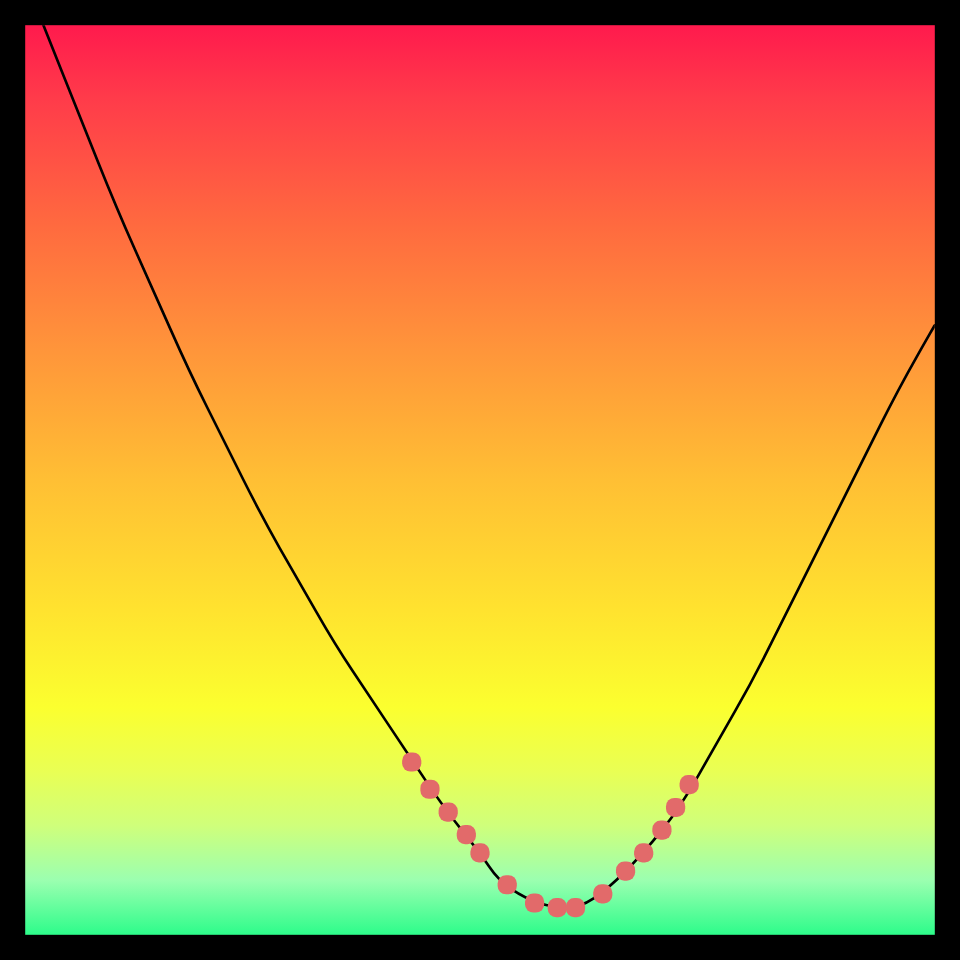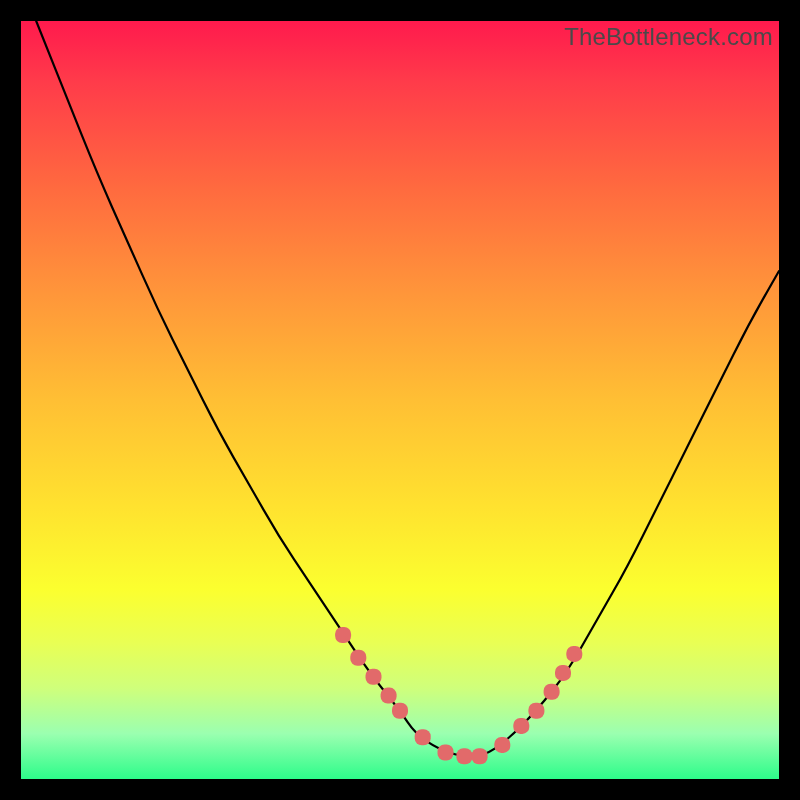--- a/index.html
+++ b/index.html
@@ -51,21 +51,20 @@
     stroke: #000;
     stroke-width: 2.2;
     stroke-linecap: round;
     stroke-linejoin: round;
   }
 </style>
 </head>
 <body>
 
 <div class="frame">
-  <div class="watermark">TheBottleneck.com</div>
   <svg class="plot" viewBox="0 0 758 758">
     <path id="curve-path" class="curve" d="M 15.2 0.0 Q 15.2 0.0 30.3 37.9 Q 45.5 75.8 60.6 113.7 Q 75.8 151.6 90.9 185.7 Q 106.1 219.8 121.3 253.9 Q 136.4 288.0 151.6 318.4 Q 166.8 348.7 181.9 379.0 Q 197.1 409.3 212.2 435.9 Q 227.4 462.4 242.6 488.9 Q 257.7 515.4 272.9 538.2 Q 288.0 560.9 303.2 583.7 Q 318.4 606.4 333.5 629.1 Q 348.7 651.9 363.8 670.8 Q 379.0 689.8 386.6 701.1 Q 394.2 712.5 405.5 720.1 Q 416.9 727.7 428.3 731.5 Q 439.6 735.3 451.0 735.3 Q 462.4 735.3 473.7 727.7 Q 485.1 720.1 500.3 705.0 Q 515.4 689.8 530.6 670.8 Q 545.8 651.9 560.9 625.3 Q 576.1 598.8 591.2 572.3 Q 606.4 545.8 621.5 515.4 Q 636.7 485.1 651.9 454.8 Q 667.0 424.5 682.2 394.1 Q 697.4 363.8 712.5 333.5 Q 727.7 303.2 742.8 276.6 T 758.0 250.1 "></path>
     <g id="markers-group">
         <rect x="314.1" y="606.0" width="16" height="16" rx="7" ry="7" fill="#e26a6a"></rect>
         <rect x="329.3" y="628.7" width="16" height="16" rx="7" ry="7" fill="#e26a6a"></rect>
         <rect x="344.5" y="647.7" width="16" height="16" rx="7" ry="7" fill="#e26a6a"></rect>
         <rect x="359.6" y="666.6" width="16" height="16" rx="7" ry="7" fill="#e26a6a"></rect>
         <rect x="371.0" y="681.8" width="16" height="16" rx="7" ry="7" fill="#e26a6a"></rect>
         <rect x="393.7" y="708.3" width="16" height="16" rx="7" ry="7" fill="#e26a6a"></rect>
         <rect x="416.5" y="723.5" width="16" height="16" rx="7" ry="7" fill="#e26a6a"></rect>

